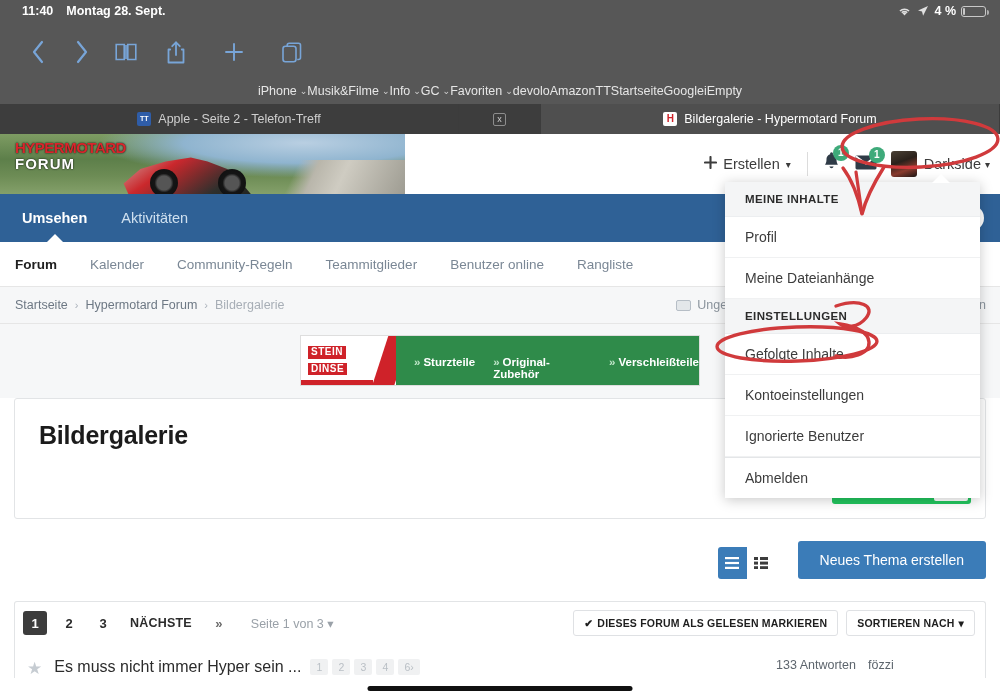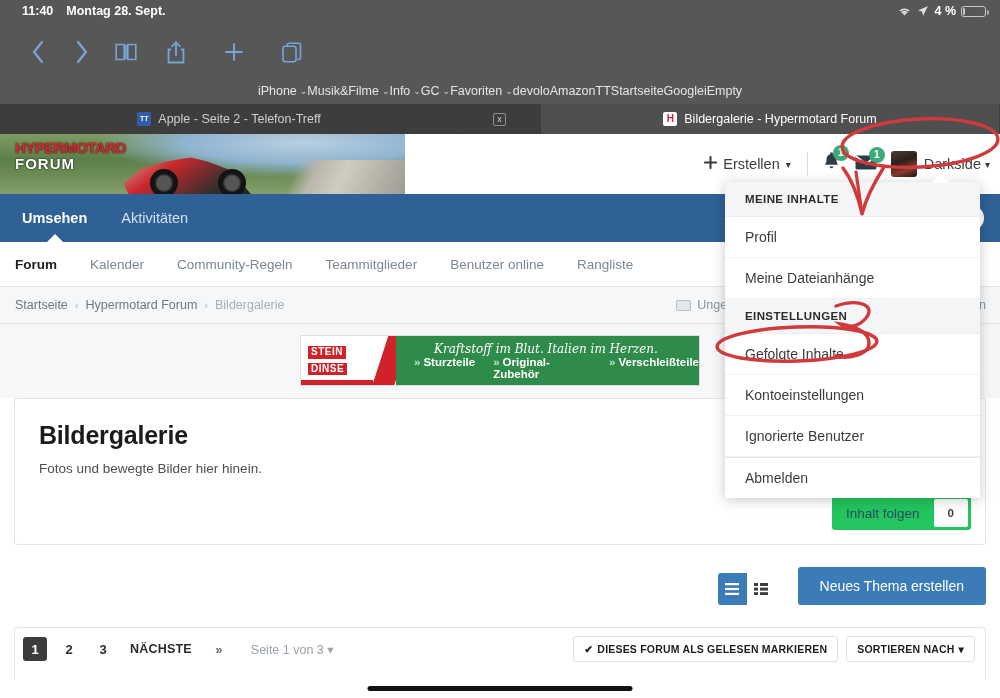--- a/index.html
+++ b/index.html
@@ -519,34 +519,32 @@
       <div class="ad">
         <div class="ad-left">
           <div class="ad-logo">
             <span>STEIN</span><br>
             <span>DINSE</span>
           </div>
           <div class="ad-bar"></div>
           <div class="ad-slash"></div>
         </div>
         <div class="ad-right">
-          <div class="ad-slogan">Kraftstoff im Blut. Italien im Herzen.</div>
           <div class="ad-links">
             <span><b>»</b><span>Sturzteile</span></span>
             <span><b>»</b><span>Original-Zubehör</span></span>
             <span><b>»</b><span>Verschleißteile</span></span>
           </div>
         </div>
       </div>
     </div>
 
     <div class="card">
       <div class="card-head">
         <h1>Bildergalerie</h1>
-        <p>Fotos und bewegte Bilder hier hinein.</p>
       </div>
       <div class="card-foot">
         <div class="follow-btn">
           <span class="lbl">Inhalt folgen</span>
           <span class="cnt">0</span>
         </div>
       </div>
     </div>
 
     <div class="toolrow">

